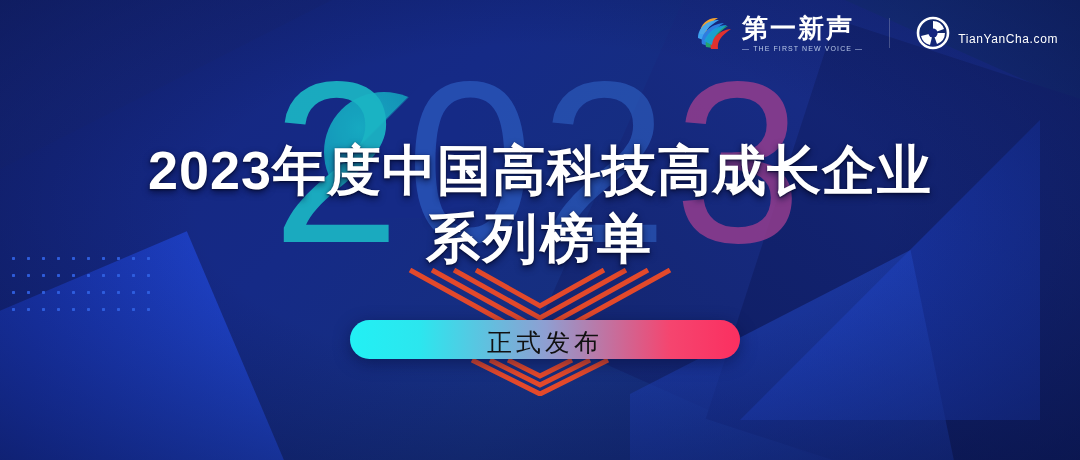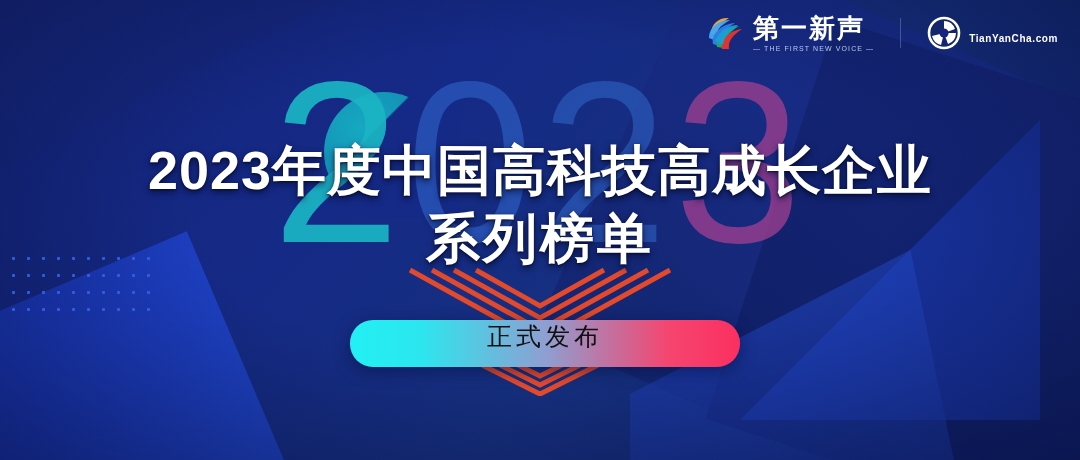--- a/index.html
+++ b/index.html
@@ -97,41 +97,41 @@
   .title{
     position:absolute;left:0;right:0;top:136px;text-align:center;color:#fff;
     font-weight:700;font-size:54px;line-height:68px;letter-spacing:1px;
     text-shadow:0 3px 7px rgba(4,10,45,.75),0 1px 2px rgba(4,10,45,.9);
     white-space:nowrap;
   }
   .title .l2{letter-spacing:3px;}
 
   
   .pill{
-    position:absolute;left:350px;top:320px;width:390px;height:47px;
+    position:absolute;left:350px;top:320px;width:390px;height:39px;
     border-radius:23px;
     background:linear-gradient(90deg,#22f0f4 0%,#2ce6ee 18%,#8e9fd2 50%,#f5456f 82%,#fb2f60 100%);
-    display:flex;align-items:flex-start;justify-content:center;
+    display:flex;align-items:flex-end;justify-content:center;
     box-shadow:0 4px 16px rgba(5,12,55,.5);
   }
   .pill-text{
     color:#111;font-size:25px;font-weight:400;letter-spacing:4px;
     font-family:"DejaVu Sans","Liberation Sans",sans-serif;
   }
 
   
   .logos{position:absolute;right:22px;top:14px;display:flex;align-items:center;gap:26px;}
   .logo{display:flex;align-items:center;gap:8px;}
   .logo-mark{flex:0 0 auto;}
   .logo-txt{display:flex;flex-direction:column;line-height:1;justify-content:space-between;}
   .logo-cn{color:#fff;font-size:26px;font-weight:700;letter-spacing:2px;
            font-family:"DejaVu Sans","Liberation Sans",sans-serif;}
   .logo-en{color:#b9c8e8;font-size:7px;letter-spacing:1.1px;margin-top:4px;
            font-family:"Liberation Sans",sans-serif;white-space:nowrap;}
-  .logo-en-2{color:#fff;font-size:10px;font-weight:700;letter-spacing:.6px;margin-top:11px;
+  .logo-en-2{color:#fff;font-size:12px;font-weight:400;letter-spacing:.6px;margin-top:11px;
              font-family:"Liberation Sans",sans-serif;}
   .tm{font-size:9px;vertical-align:super;color:#fff;}
   .divider{width:1px;height:30px;background:rgba(255,255,255,.22);}
 </style>
 </head>
 <body>
 
 <div class="banner">
 
   <div class="bg">

